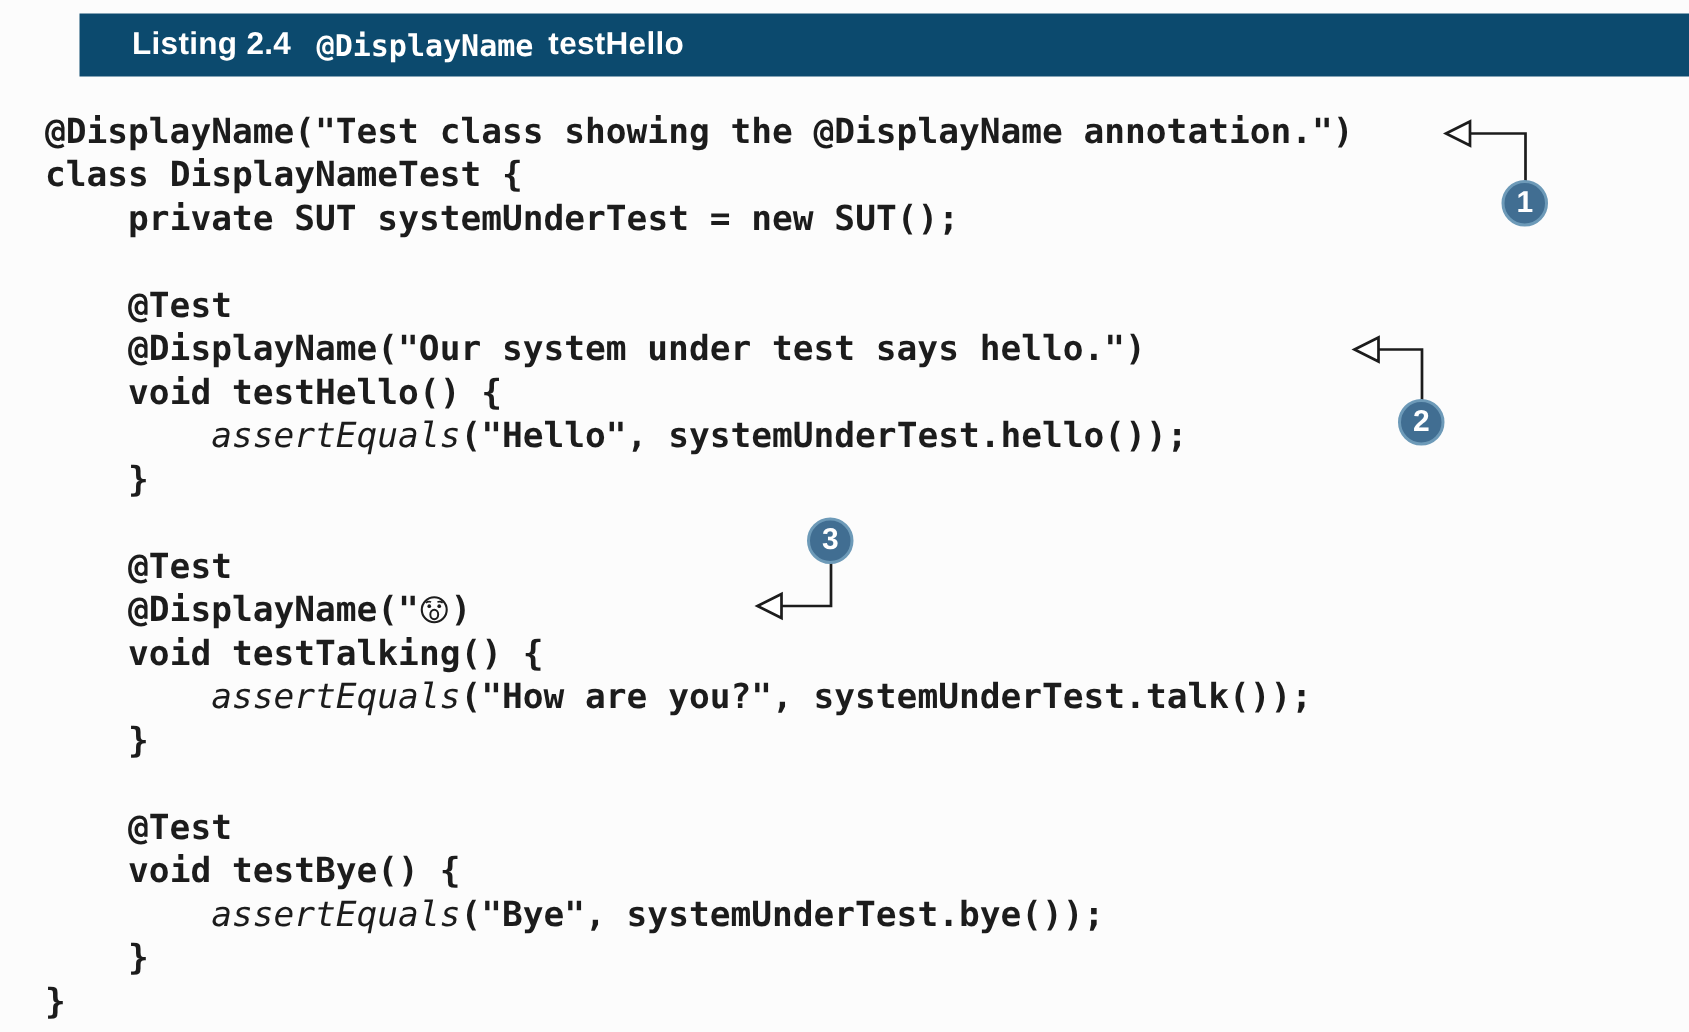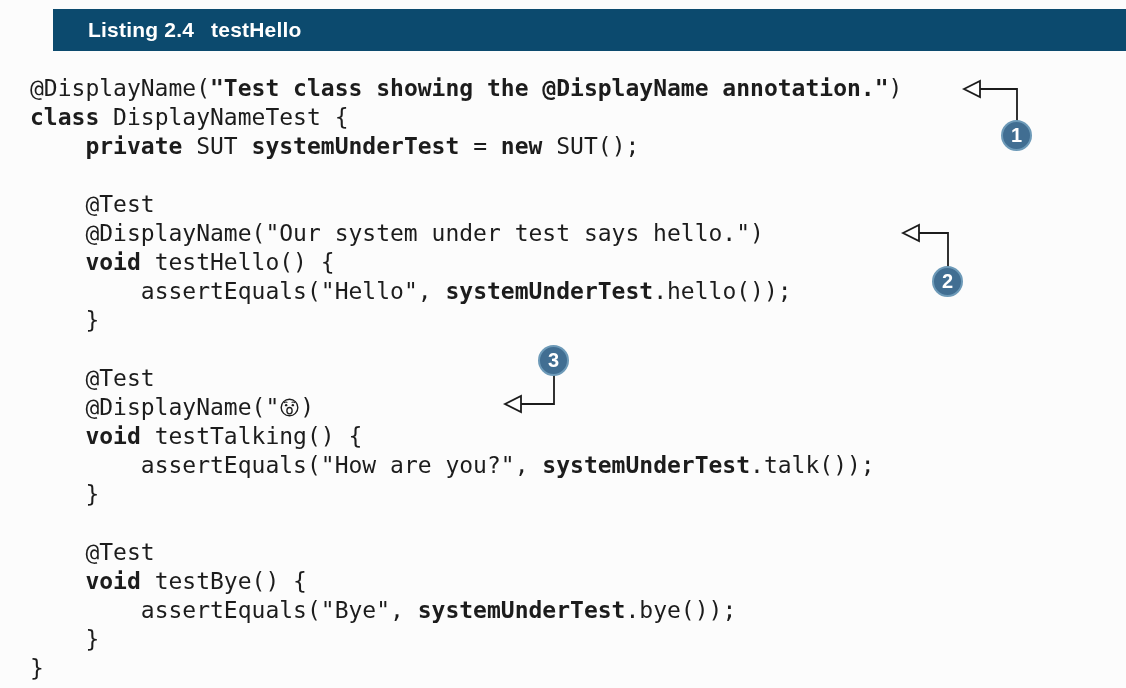--- a/index.html
+++ b/index.html
@@ -47,23 +47,23 @@
   .code-block {
     position: absolute;
     left: 30px; top: 74px;
     font-family: "DejaVu Sans Mono", monospace;
     font-size: 23px;
     line-height: 29px;
     color: #1c1c1c;
     white-space: pre;
   }
   .code-line { height: 29px; }
-  .seg-n { font-weight: normal; font-style: normal; }
+  .seg-n { font-weight: bold; font-style: normal; }
   .seg-b { font-weight: bold;   font-style: normal; }
-  .seg-i { font-weight: normal; }
+  .seg-i { font-weight: normal; font-style: italic; }
   .emoji { display: inline-block; }
   .emoji svg { vertical-align: -3px; }
 
   
   .callout-overlay {
     position: absolute;
     left: 0; top: 0;
     width: 1126px; height: 688px;
     pointer-events: none;
   }
@@ -85,20 +85,21 @@
   }
   .co1 { left: 1001px; top: 120px; }
   .co2 { left: 932px;  top: 266px; }
   .co3 { left: 538px;  top: 345px; }
 </style>
 </head>
 <body>
 
 <div class="listing-bar">
   <span class="listing-label">Listing 2.4</span>
+  <span class="listing-code-term">@DisplayName</span>
   <span class="listing-suffix">testHello</span>
 </div>
 
 <pre id="code" class="code-block"><div class="code-line"><span class="seg-n">@DisplayName(</span><span class="seg-b">"Test class showing the @DisplayName annotation."</span><span class="seg-n">)</span></div><div class="code-line"><span class="seg-b">class</span><span class="seg-n"> DisplayNameTest {</span></div><div class="code-line"><span class="seg-n">    </span><span class="seg-b">private</span><span class="seg-n"> SUT </span><span class="seg-b">systemUnderTest</span><span class="seg-n"> = </span><span class="seg-b">new</span><span class="seg-n"> SUT();</span></div><div class="code-line">&nbsp;</div><div class="code-line"><span class="seg-n">    @Test</span></div><div class="code-line"><span class="seg-n">    @DisplayName("Our system under test says hello.")</span></div><div class="code-line"><span class="seg-n">    </span><span class="seg-b">void</span><span class="seg-n"> testHello() {</span></div><div class="code-line"><span class="seg-n">        </span><span class="seg-i">assertEquals</span><span class="seg-n">("Hello", </span><span class="seg-b">systemUnderTest</span><span class="seg-n">.hello());</span></div><div class="code-line"><span class="seg-n">    }</span></div><div class="code-line">&nbsp;</div><div class="code-line"><span class="seg-n">    @Test</span></div><div class="code-line"><span class="seg-n">    @DisplayName("</span><span class="seg-n emoji"><svg width="21" height="21" viewBox="0 0 24 24">
           <circle cx="12" cy="12" r="9.5" fill="none" stroke="#1c1c1c" stroke-width="1.6"></circle>
           <circle cx="8.2" cy="9.3" r="1.4" fill="#1c1c1c"></circle>
           <circle cx="15.8" cy="9.3" r="1.4" fill="#1c1c1c"></circle>
           <path d="M5.6 6.8 Q7.5 5.2 9.6 6.2" fill="none" stroke="#1c1c1c" stroke-width="1.2"></path>
           <path d="M18.4 6.8 Q16.5 5.2 14.4 6.2" fill="none" stroke="#1c1c1c" stroke-width="1.2"></path>
           <ellipse cx="12" cy="15.6" rx="3" ry="3.6" fill="none" stroke="#1c1c1c" stroke-width="1.5"></ellipse>

